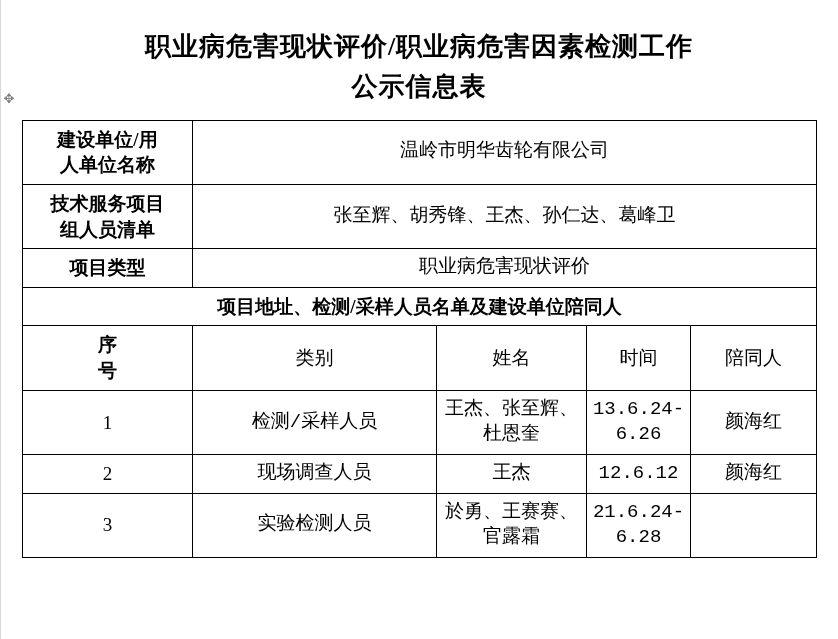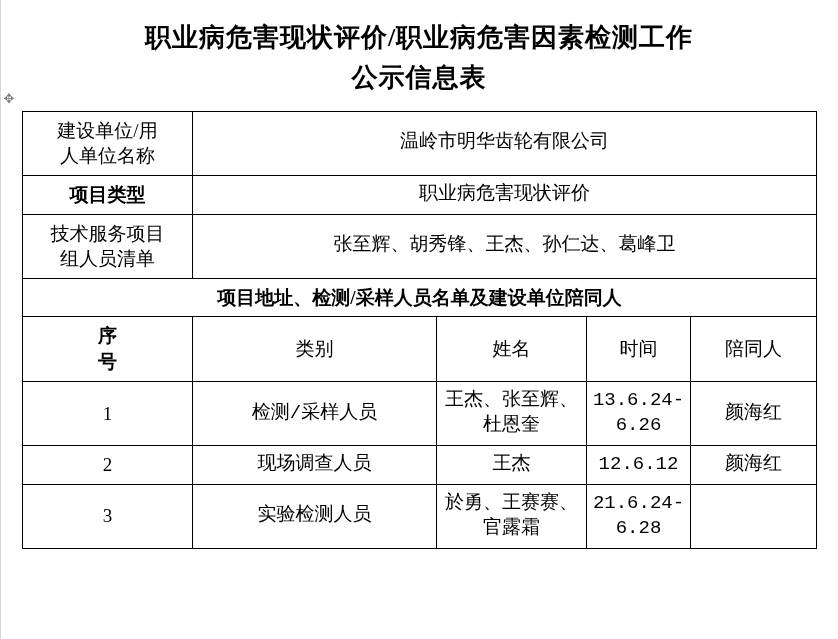--- a/index.html
+++ b/index.html
@@ -16,21 +16,21 @@
     position: relative;
   }
   .page {
     position: relative;
     width: 838px;
     height: 639px;
     box-sizing: border-box;
   }
   .title-block {
     text-align: center;
-    padding-top: 18px;
+    padding-top: 27px;
   }
   .title-line {
     font-size: 26px;
     font-weight: bold;
     letter-spacing: 1px;
     line-height: 1.55;
     font-family: "Liberation Serif", "DejaVu Serif", serif;
   }
   .table-wrap {
     margin: 12px 22px 0 22px;
@@ -46,21 +46,21 @@
     vertical-align: middle;
     font-size: 19px;
     padding: 6px 4px;
     line-height: 1.35;
   }
   td.label {
     font-weight: bold;
     font-size: 19px;
   }
   td.label-2line {
-    font-weight: normal;
+    font-weight: bold;
     line-height: 1.5;
     padding: 4px 2px;
   }
   td.section {
     font-weight: bold;
     font-size: 19px;
     padding: 7px 4px;
   }
   td.head {
     font-weight: normal;
@@ -128,29 +128,29 @@
       </colgroup>
       <tbody>
         <tr>
           <td class="label label-2line">
             <span class="two-line">建设单位/用</span>
             <span class="two-line">人单位名称</span>
           </td>
           <td class="cell" colspan="4">温岭市明华齿轮有限公司</td>
         </tr>
         <tr>
-          <td class="label">项目类型</td>
-          <td class="cell" colspan="4">职业病危害现状评价</td>
-        </tr>
-        <tr>
           <td class="label label-2line">
             <span class="two-line">技术服务项目</span>
             <span class="two-line">组人员清单</span>
           </td>
           <td class="cell" colspan="4">张至辉、胡秀锋、王杰、孙仁达、葛峰卫</td>
+        </tr>
+        <tr>
+          <td class="label">项目类型</td>
+          <td class="cell" colspan="4">职业病危害现状评价</td>
         </tr>
         <tr>
           <td class="section" colspan="5">项目地址、检测/采样人员名单及建设单位陪同人</td>
         </tr>
         <tr>
           <td class="head-vert">
             <span class="two-line">序</span>
             <span class="two-line">号</span>
           </td>
           <td class="head">类别</td>

